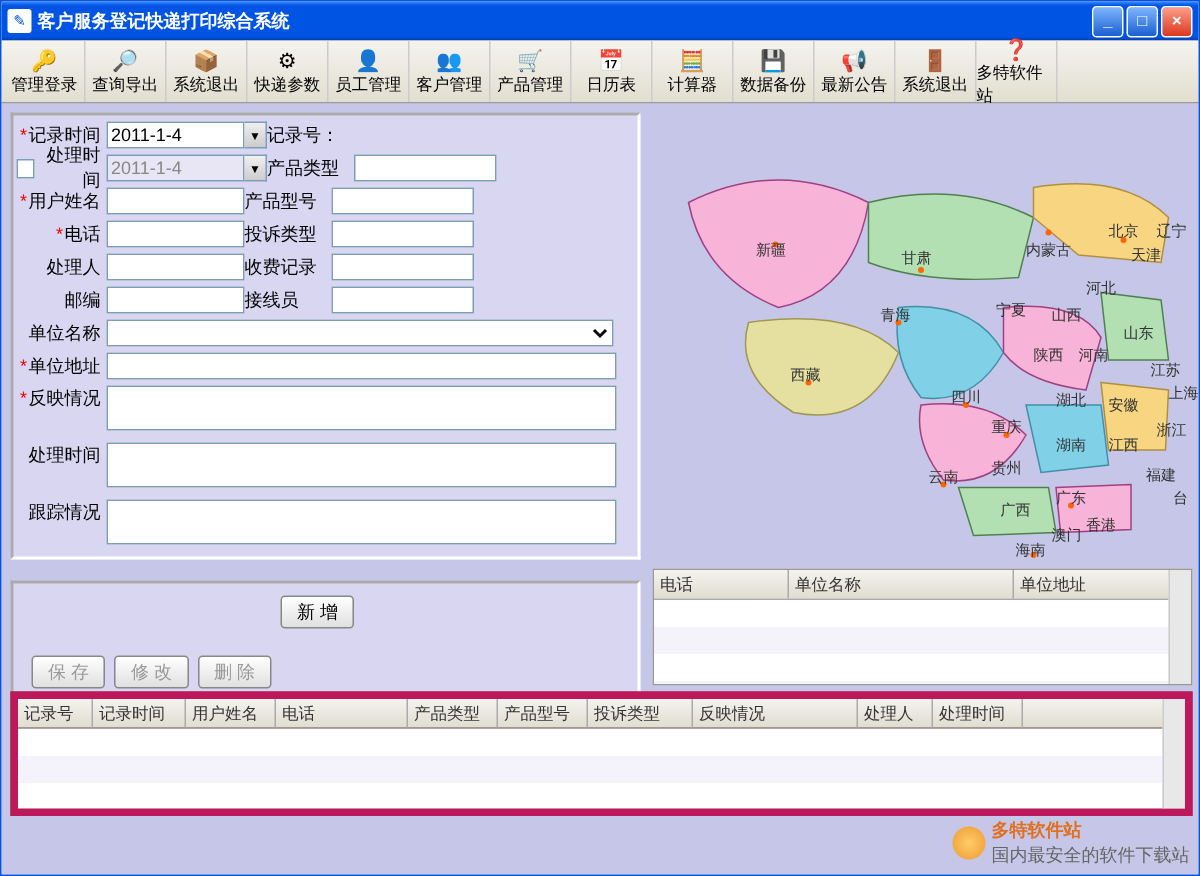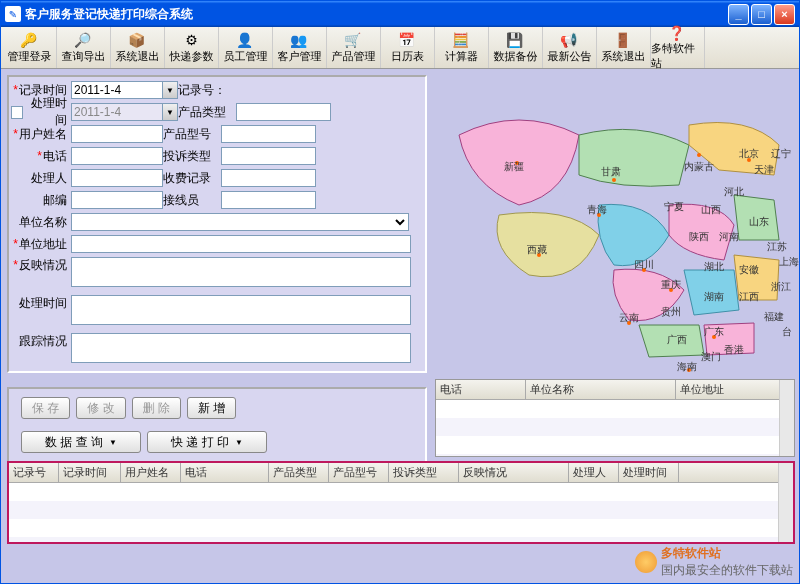--- a/index.html
+++ b/index.html
@@ -28,28 +28,28 @@
 .form-row input.disabled { background:#e8e6f4; color:#888; }
 .form-row textarea { border:1px solid #7f9db9; resize:none; width:340px; }
 .form-row.ta { height:38px; align-items:flex-start; padding-top:2px; }
 .form-row select.long { width:338px; }
 .form-row input.long { width:340px; }
 .date-wrap { display:flex; }
 .date-wrap .ddbtn { width:15px; height:18px; background:linear-gradient(#f0f0f0,#ccc); border:1px solid #7f9db9; border-left:none; display:flex; align-items:center; justify-content:center; font-size:8px; }
 .chk { width:13px; height:13px; border:1px solid #7f9db9; background:#fff; margin-right:2px; }
 .btn-panel { position:absolute; left:6px; top:318px; width:420px; border:2px inset #fff; padding:8px 12px; background:#d8d6f0; display:flex; flex-wrap:wrap; gap:6px; }
 .btn { height:22px; padding:0 10px; background:linear-gradient(#fff,#e0e0e0); border:1px solid #888; border-radius:3px; display:flex; align-items:center; cursor:pointer; }
-.btn.disabled { color:#999; }
+.btn.disabled { color:#999;margin-top:40px; }
 .btn.wide { width:120px; justify-content:center; }
 .btn.wide .dd { margin-left:6px; font-size:8px; }
 .map { position:absolute; right:0; top:6px; width:360px; height:300px; }
 .map svg { width:100%; height:100%; }
 .watermark { position:absolute; left:200px; top:240px; font-size:24px; color:rgba(120,120,120,0.35); font-family:Arial,sans-serif; font-weight:bold; pointer-events:none; }
 .grid2 { position:absolute; right:4px; top:310px; width:360px; height:78px; border:1px solid #999; background:#fff; overflow:hidden; }
-.grid1 { position:absolute; left:6px; top:392px; right:4px; height:83px; border:2px solid #be185d; background:#7f1d1d; overflow:hidden; }
+.grid1 { position:absolute; left:6px; top:392px; right:4px; height:83px; border:5px solid #be185d; background:#7f1d1d; overflow:hidden; }
 .ghead { display:flex; background:linear-gradient(#f4f3ee,#e0ddd0); height:20px; border-bottom:1px solid #aaa; }
 .ghead .gh { border-right:1px solid #aaa; padding:2px 4px; font-size:11px; color:#333; white-space:nowrap; overflow:hidden; }
 .gbody { background:repeating-linear-gradient(to bottom,#fff 0,#fff 18px,#f4f3fb 18px,#f4f3fb 36px); height:100%; }
 .footer { position:absolute; right:6px; bottom:4px; display:flex; align-items:center; gap:4px; color:#666; font-size:11px; }
 .footer .logo { width:22px; height:22px; background:radial-gradient(circle,#ffcc66,#ee9933); border-radius:50%; }
 .scroll-v { position:absolute; right:-1px; top:0; bottom:0; width:16px; background:#e8e8e8; border-left:1px solid #ccc; }
 .prov { font-size:10px; fill:#333; }
 .dot { fill:#ff6600; }
 </style>
 </head>

